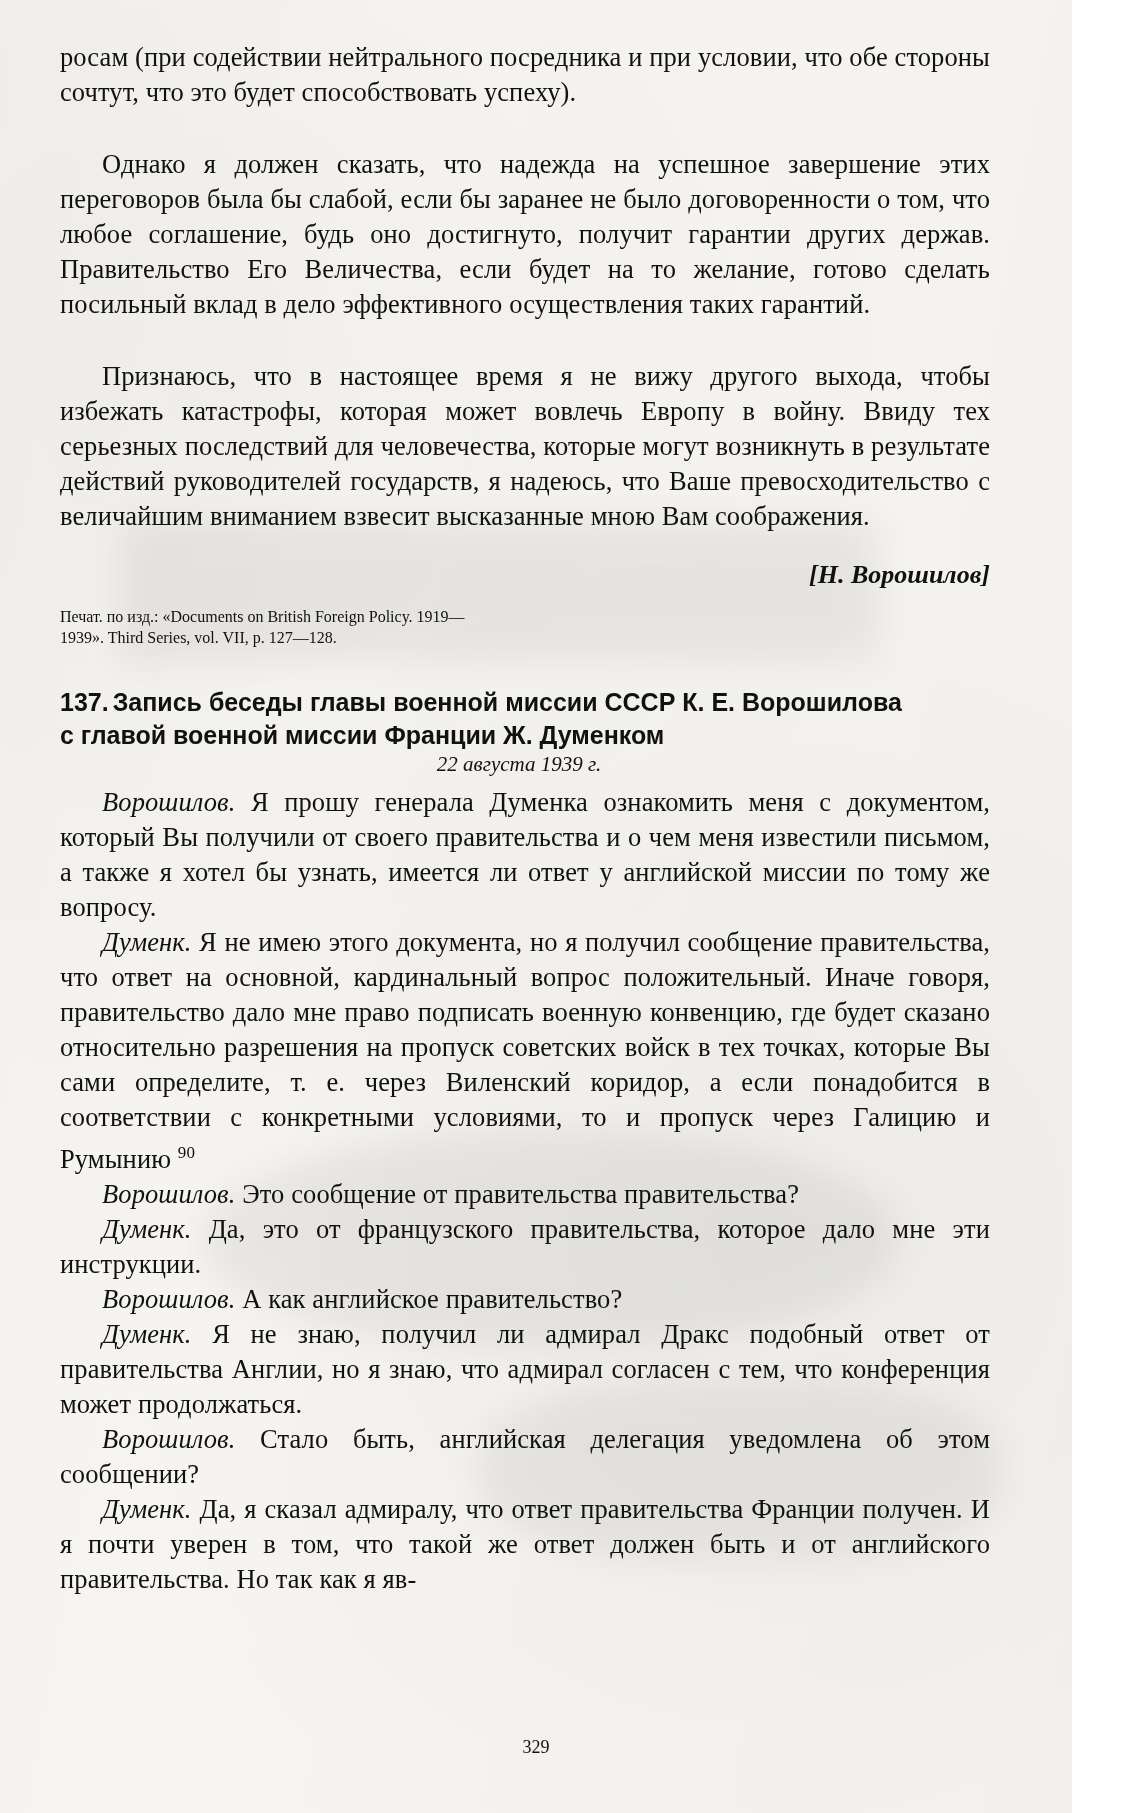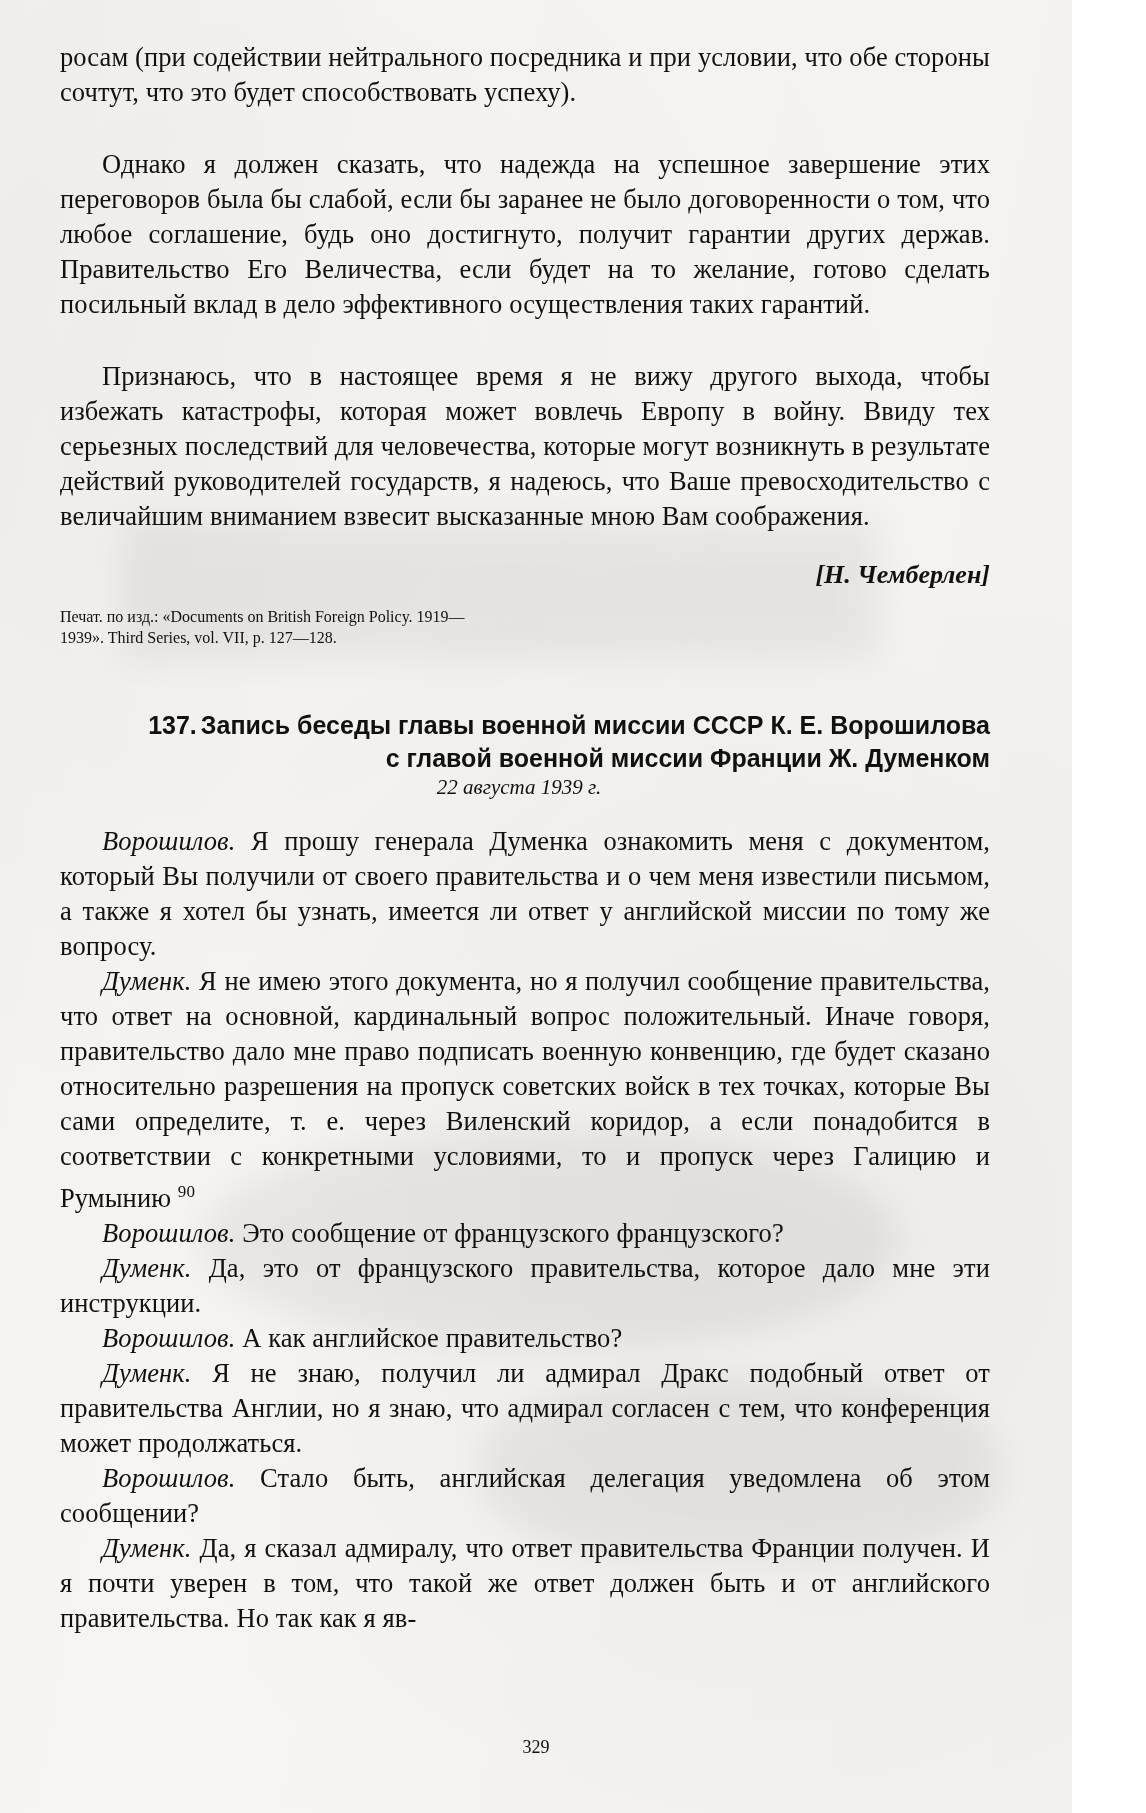--- a/index.html
+++ b/index.html
@@ -57,38 +57,38 @@
   }
   .source {
     margin-top: 16px;
     font-family: "Liberation Serif", serif;
     font-size: 16px;
     line-height: 21px;
     width: 430px;
     text-align: left;
   }
   .doc-heading {
-    margin-top: 61px;
+    margin-top: 38px;
     font-family: "Liberation Sans", sans-serif;
     font-weight: bold;
     font-size: 25px;
     line-height: 33px;
-    text-align: right;
+    text-align: left;
   }
   .doc-heading .num {
     margin-right: 4px;
   }
   .doc-date {
     text-align: center;
     font-style: italic;
     font-size: 21px;
     padding-right: 12px;
   }
   .after-date {
-    margin-top: 24px;
+    margin-top: 8px;
   }
   .dialogue p {
     text-indent: 42px;
   }
   sup {
     font-size: 17px;
     vertical-align: super;
   }
   .page-number {
     position: absolute;
@@ -117,38 +117,38 @@
   <div class="smudge s1"></div>
   <div class="smudge s2"></div>
   <div class="smudge s3"></div>
 
   <div class="content">
 
     <p class="cont">росам (при содействии нейтрального посредника и при условии, что обе стороны сочтут, что это будет способствовать успеху).</p>
     <p class="ind">Однако я должен сказать, что надежда на успешное завершение этих переговоров была бы слабой, если бы заранее не было договоренности о том, что любое соглашение, будь оно достигнуто, получит гарантии других держав. Правительство Его Величества, если будет на то желание, готово сделать посильный вклад в дело эффективного осуществления таких гарантий.</p>
     <p class="ind">Признаюсь, что в настоящее время я не вижу другого выхода, чтобы избежать катастрофы, которая может вовлечь Европу в войну. Ввиду тех серьезных последствий для человечества, которые могут возникнуть в результате действий руководителей государств, я надеюсь, что Ваше превосходительство с величайшим вниманием взвесит высказанные мною Вам соображения.</p>
 
-    <div class="signature">[Н. Чемберлен]</div>
+    <div class="signature">[Н. Ворошилов]</div>
 
     <div class="source">Печат. по изд.: «Documents on British Foreign Policy. 1919—1939». Third Series, vol. VII, p. 127—128.</div>
 
     <div class="doc-heading">
       <span class="num">137.</span><span>Запись беседы главы военной миссии СССР К. Е. Ворошилова</span><br>
       <span>с главой военной миссии Франции Ж. Думенком</span>
     </div>
 
     <div class="doc-date">22 августа 1939 г.</div>
 
     <div class="dialogue after-date">
 
       <p><span class="speaker">Ворошилов.</span><span> Я прошу генерала Думенка ознакомить меня с документом, который Вы получили от своего правительства и о чем меня известили письмом, а также я хотел бы узнать, имеется ли ответ у английской миссии по тому же вопросу.</span></p>
 
       <p><span class="speaker">Думенк.</span><span> Я не имею этого документа, но я получил сообщение правительства, что ответ на основной, кардинальный вопрос положительный. Иначе говоря, правительство дало мне право подписать военную конвенцию, где будет сказано относительно разрешения на пропуск советских войск в тех точках, которые Вы сами определите, т. е. через Виленский коридор, а если понадобится в соответствии с конкретными условиями, то и пропуск через Галицию и Румынию </span><sup>90</sup></p>
 
-      <p><span class="speaker">Ворошилов.</span><span> Это сообщение от французского французского?</span></p>
+      <p><span class="speaker">Ворошилов.</span><span> Это сообщение от правительства правительства?</span></p>
 
       <p><span class="speaker">Думенк.</span><span> Да, это от французского правительства, которое дало мне эти инструкции.</span></p>
 
       <p><span class="speaker">Ворошилов.</span><span> А как английское правительство?</span></p>
 
       <p><span class="speaker">Думенк.</span><span> Я не знаю, получил ли адмирал Дракс подобный ответ от правительства Англии, но я знаю, что адмирал согласен с тем, что конференция может продолжаться.</span></p>
 
       <p><span class="speaker">Ворошилов.</span><span> Стало быть, английская делегация уведомлена об этом сообщении?</span></p>
 
       <p><span class="speaker">Думенк.</span><span> Да, я сказал адмиралу, что ответ правительства Франции получен. И я почти уверен в том, что такой же ответ должен быть и от английского правительства. Но так как я яв-</span></p>

